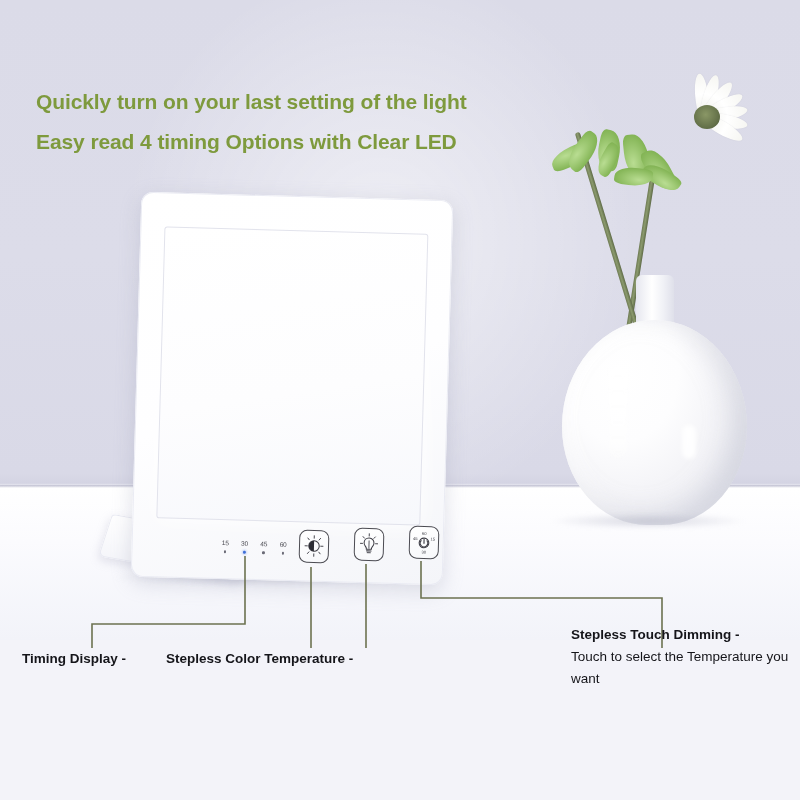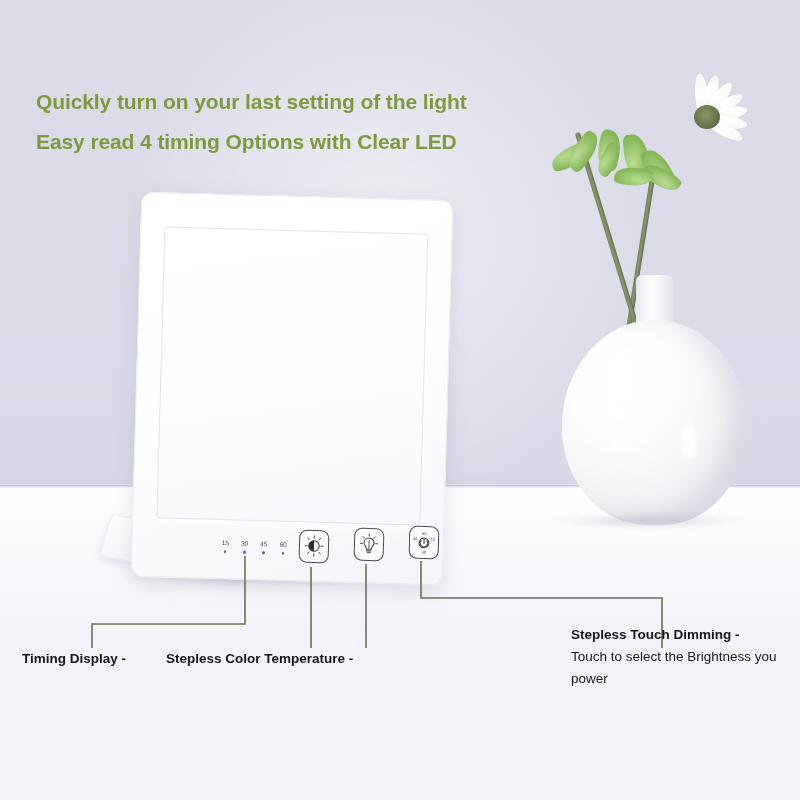--- a/index.html
+++ b/index.html
@@ -433,16 +433,16 @@
   <div class="caption c1">
     <span class="title">Timing Display -</span>
   </div>
   <div class="caption c2">
     <span class="title">Stepless Color Temperature -</span>
   </div>
   <div class="caption c3">
   </div>
   <div class="caption c4">
     <span class="title">Stepless Touch Dimming -</span>
-    <span class="desc">Touch to select the Brightness you power</span>
+    <span class="desc">Touch to select the Temperature you want</span>
   </div>
 
 </div>
 
 </body></html>

